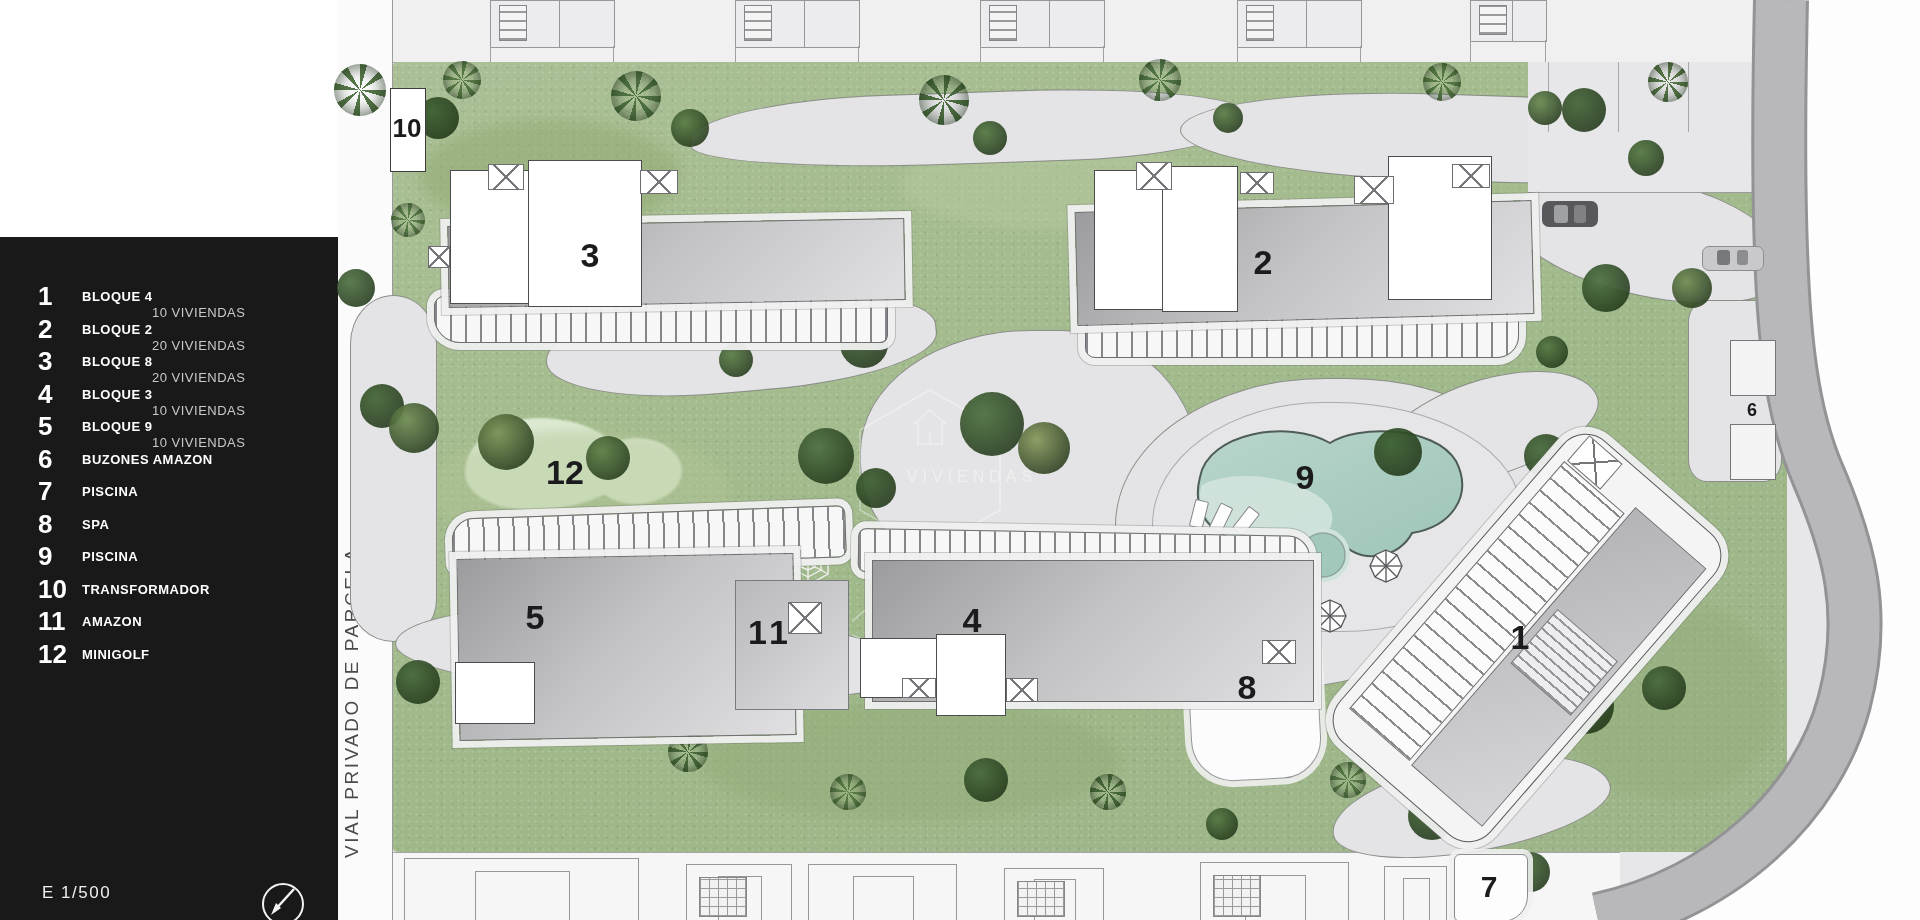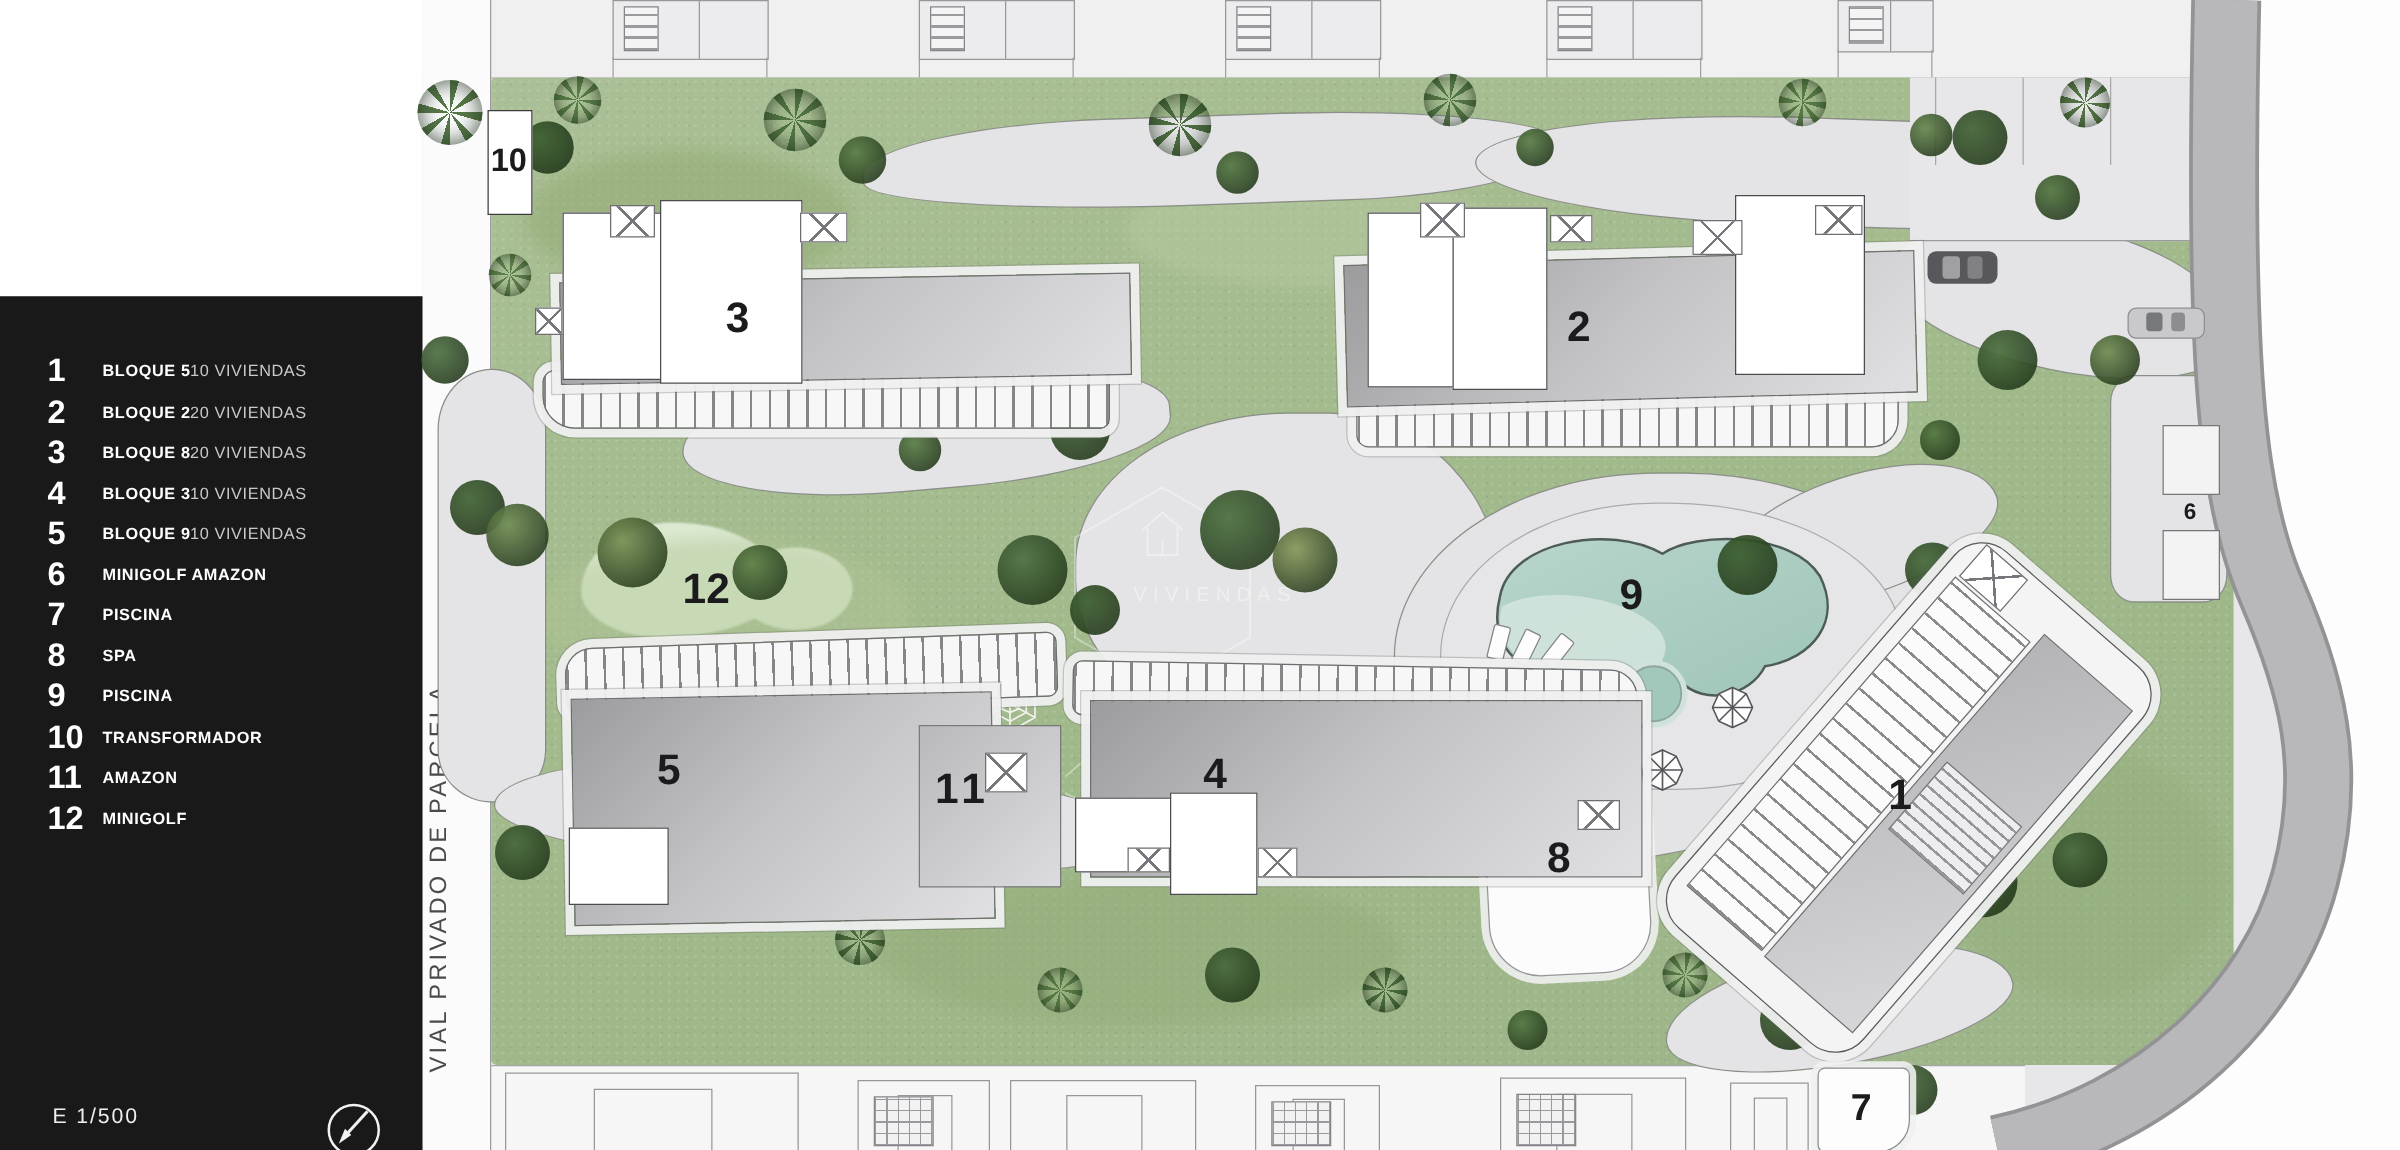--- a/index.html
+++ b/index.html
@@ -22,21 +22,21 @@
   #streetstrip{left:338px;top:0;width:54px;height:920px;background:#fbfbfc;border-right:1px solid #9b9b9e;}
   #street-label{left:341px;top:548px;height:310px;width:30px;writing-mode:vertical-rl;transform:rotate(180deg);
     font-size:19px;letter-spacing:2.5px;color:#4a4a4c;white-space:nowrap;}
 
   
   #panel{left:0;top:237px;width:338px;height:683px;background:#191919;color:#fff;}
   #legend-rows{position:absolute;left:0;top:44px;width:100%;}
   .lrow{position:relative;height:32.5px;}
   .lnum{position:absolute;left:38px;top:0;font-size:26px;font-weight:700;line-height:30px;}
   .llabel{position:absolute;left:82px;top:8px;font-size:13px;font-weight:700;letter-spacing:.5px;}
-  .ldetail{position:absolute;left:152px;top:8px;font-size:13px;font-weight:400;color:#c9c9c9;letter-spacing:.5px;}
+  .ldetail{position:absolute;left:152px;top:24px;font-size:13px;font-weight:400;color:#c9c9c9;letter-spacing:.5px;}
   #scale-label{position:absolute;left:42px;top:646px;font-size:17px;letter-spacing:1.5px;color:#efefef;}
   #compass{position:absolute;left:256px;top:640px;width:56px;height:43px;overflow:hidden;}
 
   
   #green-main{left:392px;top:62px;width:1395px;height:790px;border-radius:6px;
      background:
        radial-gradient(rgba(255,255,255,.13) 1px,transparent 1.2px),
        radial-gradient(rgba(40,70,30,.10) 1px,transparent 1.2px),
        linear-gradient(160deg,#aabf95,#a0b98a 55%,#9cb488);
      background-size:7px 7px,11px 11px,100% 100%;}
@@ -391,21 +391,21 @@
   <div class="plab seven" style="left:1489px;top:887px;">7</div>
 
   <div id="leftwhite" class="abs"></div>
   <div id="streetstrip" class="abs"></div>
   <div id="street-label" class="abs">VIAL PRIVADO DE PARCELA.</div>
 
   <div id="panel" class="abs">
     <div id="legend-rows">
       <div class="lrow">
           <span class="lnum">1</span>
-          <span class="llabel">BLOQUE 5</span>
+          <span class="llabel">BLOQUE 4</span>
           <span class="ldetail">10 VIVIENDAS</span>
         </div>
       <div class="lrow">
           <span class="lnum">2</span>
           <span class="llabel">BLOQUE 2</span>
           <span class="ldetail">20 VIVIENDAS</span>
         </div>
       <div class="lrow">
           <span class="lnum">3</span>
           <span class="llabel">BLOQUE 8</span>
@@ -416,21 +416,21 @@
           <span class="llabel">BLOQUE 3</span>
           <span class="ldetail">10 VIVIENDAS</span>
         </div>
       <div class="lrow">
           <span class="lnum">5</span>
           <span class="llabel">BLOQUE 9</span>
           <span class="ldetail">10 VIVIENDAS</span>
         </div>
       <div class="lrow">
           <span class="lnum">6</span>
-          <span class="llabel">MINIGOLF AMAZON</span>
+          <span class="llabel">BUZONES AMAZON</span>
           <span class="ldetail"></span>
         </div>
       <div class="lrow">
           <span class="lnum">7</span>
           <span class="llabel">PISCINA</span>
           <span class="ldetail"></span>
         </div>
       <div class="lrow">
           <span class="lnum">8</span>
           <span class="llabel">SPA</span>

